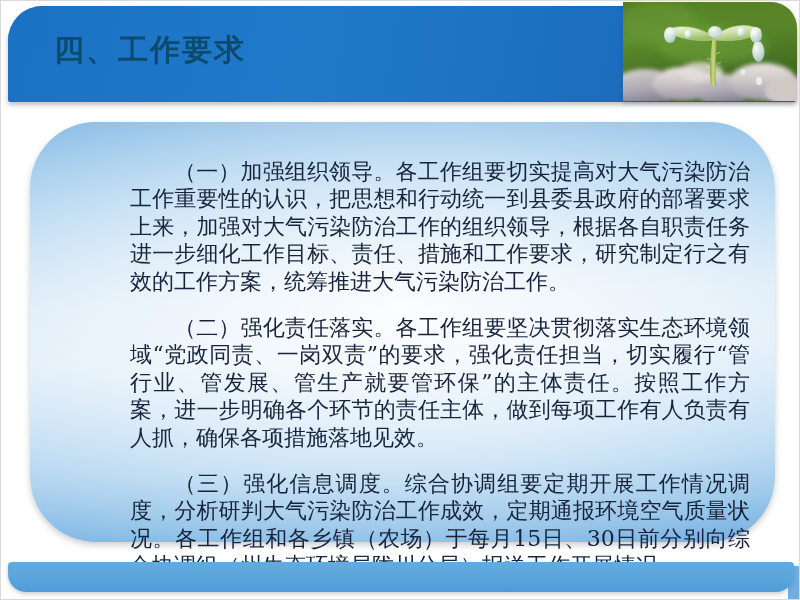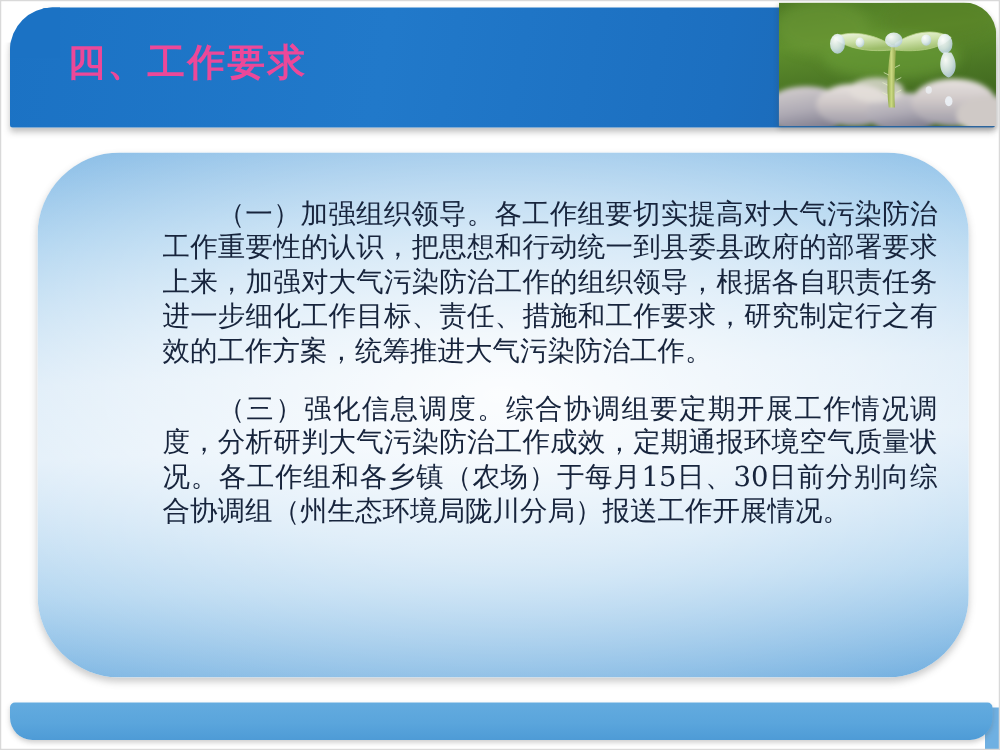--- a/index.html
+++ b/index.html
@@ -68,21 +68,21 @@
   }
 
   #title-text {
     position: absolute;
     left: 54px;
     top: 30px;
     font-family: "DejaVu Sans", "Liberation Sans", sans-serif;
     font-size: 30px;
     font-weight: bold;
     letter-spacing: 2px;
-    color: #ec4899;
+    color: #0c4a6e;
     white-space: nowrap;
     z-index: 14;
   }
 
   
   #header-photo {
     position: absolute;
     left: 623px;
     top: 2px;
     width: 174px;
@@ -239,20 +239,21 @@
       <ellipse cx="118" cy="30" rx="4" ry="4.5" fill="url(#dropGrad)"></ellipse>
       <ellipse cx="65" cy="32" rx="3.5" ry="4" fill="url(#dropGrad)"></ellipse>
       <ellipse cx="136" cy="79" rx="3" ry="4" fill="#eff5fa" opacity="0.85"></ellipse>
       <ellipse cx="120" cy="70" rx="2.5" ry="3" fill="#eff5fa" opacity="0.7"></ellipse>
     </svg>
   </div>
 
   <div id="content-panel">
     <div id="body-text">
       <p>（一）加强组织领导。各工作组要切实提高对大气污染防治工作重要性的认识，把思想和行动统一到县委县政府的部署要求上来，加强对大气污染防治工作的组织领导，根据各自职责任务进一步细化工作目标、责任、措施和工作要求，研究制定行之有效的工作方案，统筹推进大气污染防治工作。</p>
+      <p>（二）强化责任落实。各工作组要坚决贯彻落实生态环境领域“党政同责、一岗双责”的要求，强化责任担当，切实履行“管行业、管发展、管生产就要管环保”的主体责任。按照工作方案，进一步明确各个环节的责任主体，做到每项工作有人负责有人抓，确保各项措施落地见效。</p>
       <p>（三）强化信息调度。综合协调组要定期开展工作情况调度，分析研判大气污染防治工作成效，定期通报环境空气质量状况。各工作组和各乡镇（农场）于每月15日、30日前分别向综合协调组（州生态环境局陇川分局）报送工作开展情况。</p>
     </div>
   </div>
 
   <div id="bottom-right-tab"></div>
   <div id="bottom-bar"></div>
 
   <div id="slide-frame"></div>
 </div>
 

